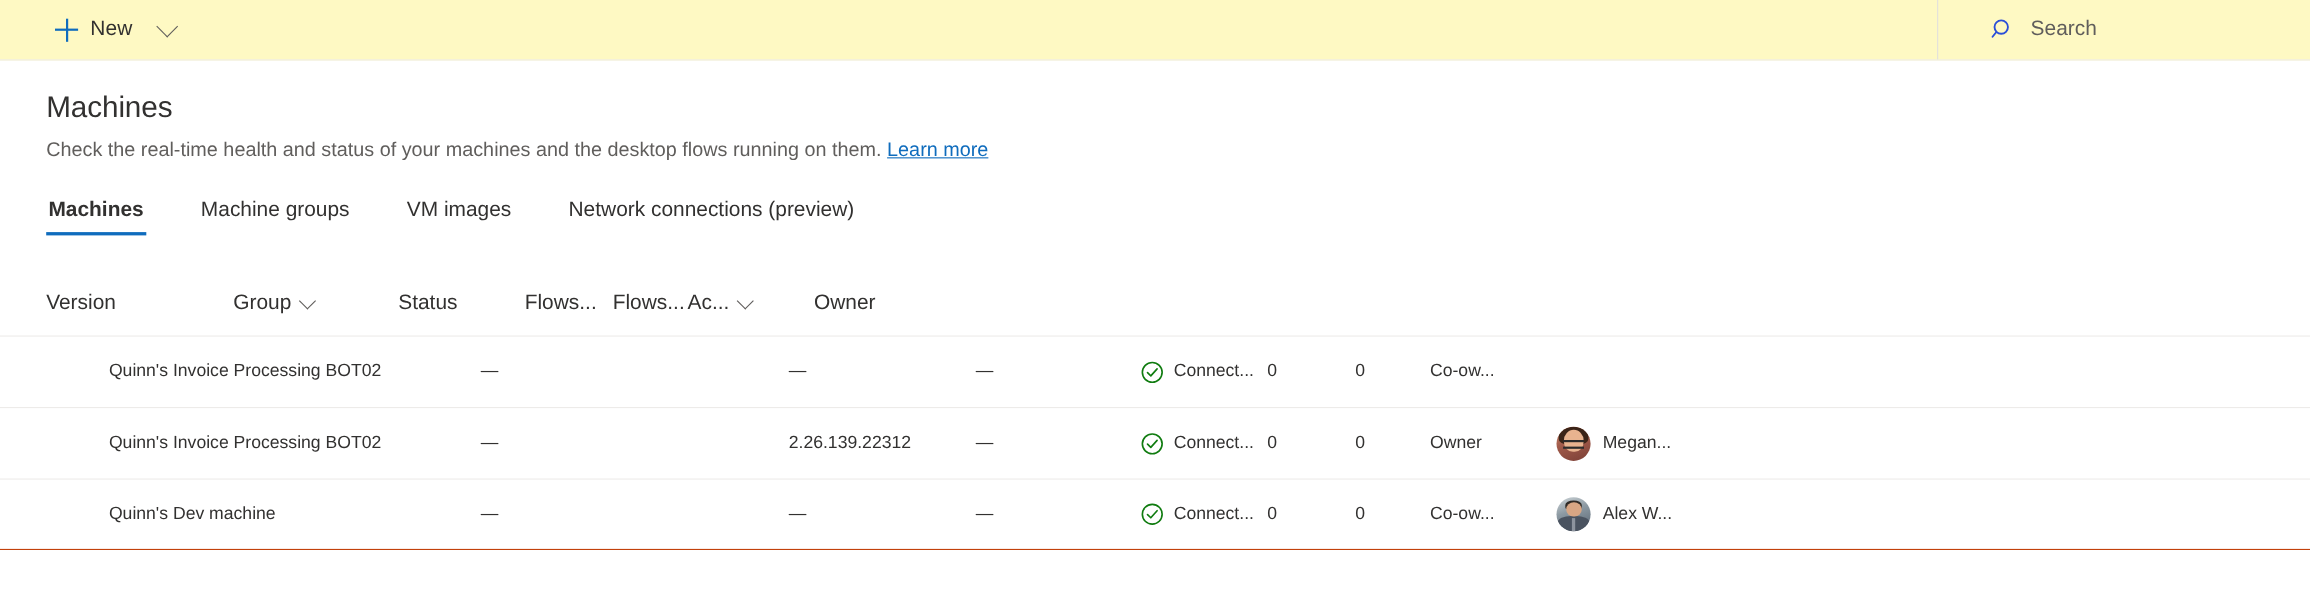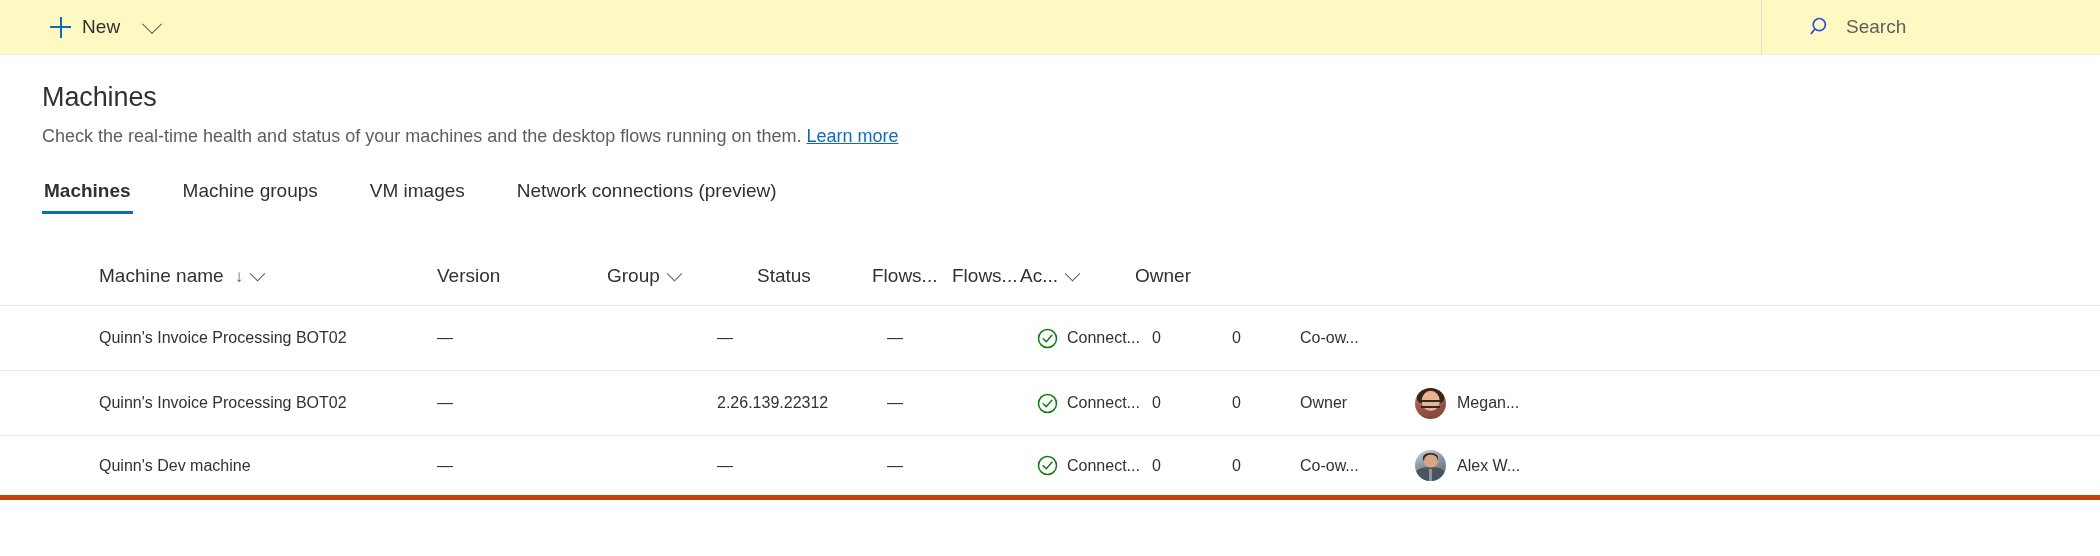--- a/index.html
+++ b/index.html
@@ -147,21 +147,21 @@
   .row.header {
     height: 58px;
     border-top: none;
     font-size: 19px;
     color: #323130;
   }
   .row.data {
     font-size: 16px;
     color: #323130;
   }
-  .row.data:last-child { border-bottom: 5px solid #c2410c; }
+  .row.data:last-child { border-bottom: 1px solid #c2410c; }
 
   .c-name    { width: 395px; flex: none; padding-left: 57px; box-sizing: border-box; }
   .c-desc    { width: 280px; flex: none; }
   .c-version { width: 170px; flex: none; }
   .c-group   { width: 150px; flex: none; }
   .c-status  { width: 115px; flex: none; }
   .c-flows1  { width:  80px; flex: none; }
   .c-flows2  { width:  68px; flex: none; }
   .c-access  { width: 115px; flex: none; }
   .c-owner   { width: 170px; flex: none; }
@@ -266,27 +266,20 @@
 <div class="tabs">
   <div class="tab selected">Machines</div>
   <div class="tab">Machine groups</div>
   <div class="tab">VM images</div>
   <div class="tab">Network connections (preview)</div>
 </div>
 
 <div class="table">
 
   <div class="row header">
-    <div class="c-name">
-      <span class="hdr-cell">
-        <span>Machine name</span>
-        <span class="sort-arrow">↓</span>
-        <span class="chev sm"></span>
-      </span>
-    </div>
     <div class="c-version">
       <span class="hdr-cell">
         <span>Version</span>
       </span>
     </div>
     <div class="c-group">
       <span class="hdr-cell">
         <span>Group</span>
         <span class="chev sm"></span>
       </span>

